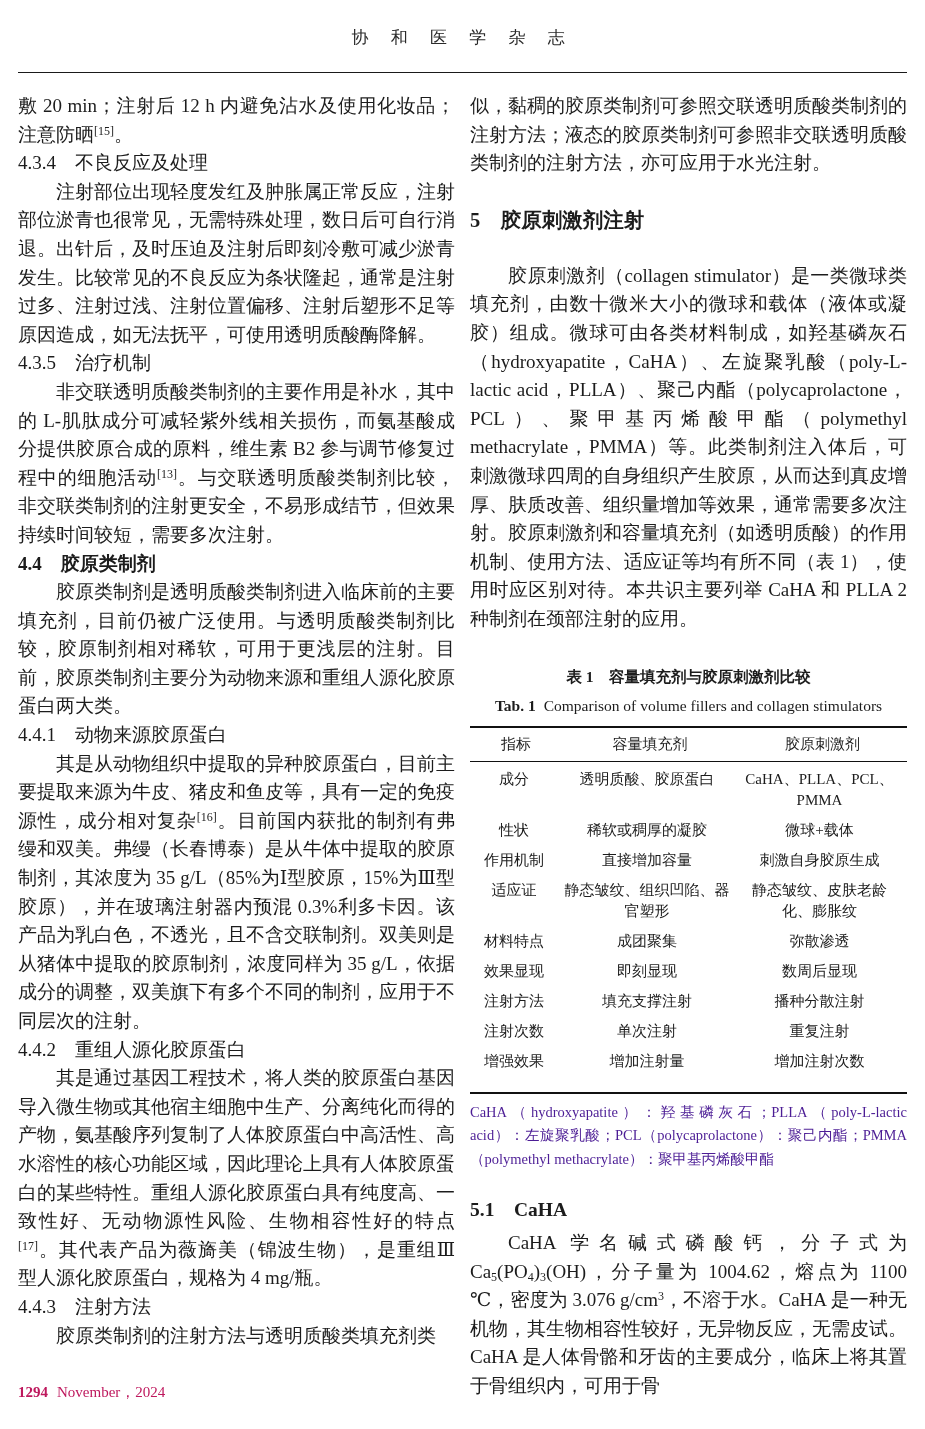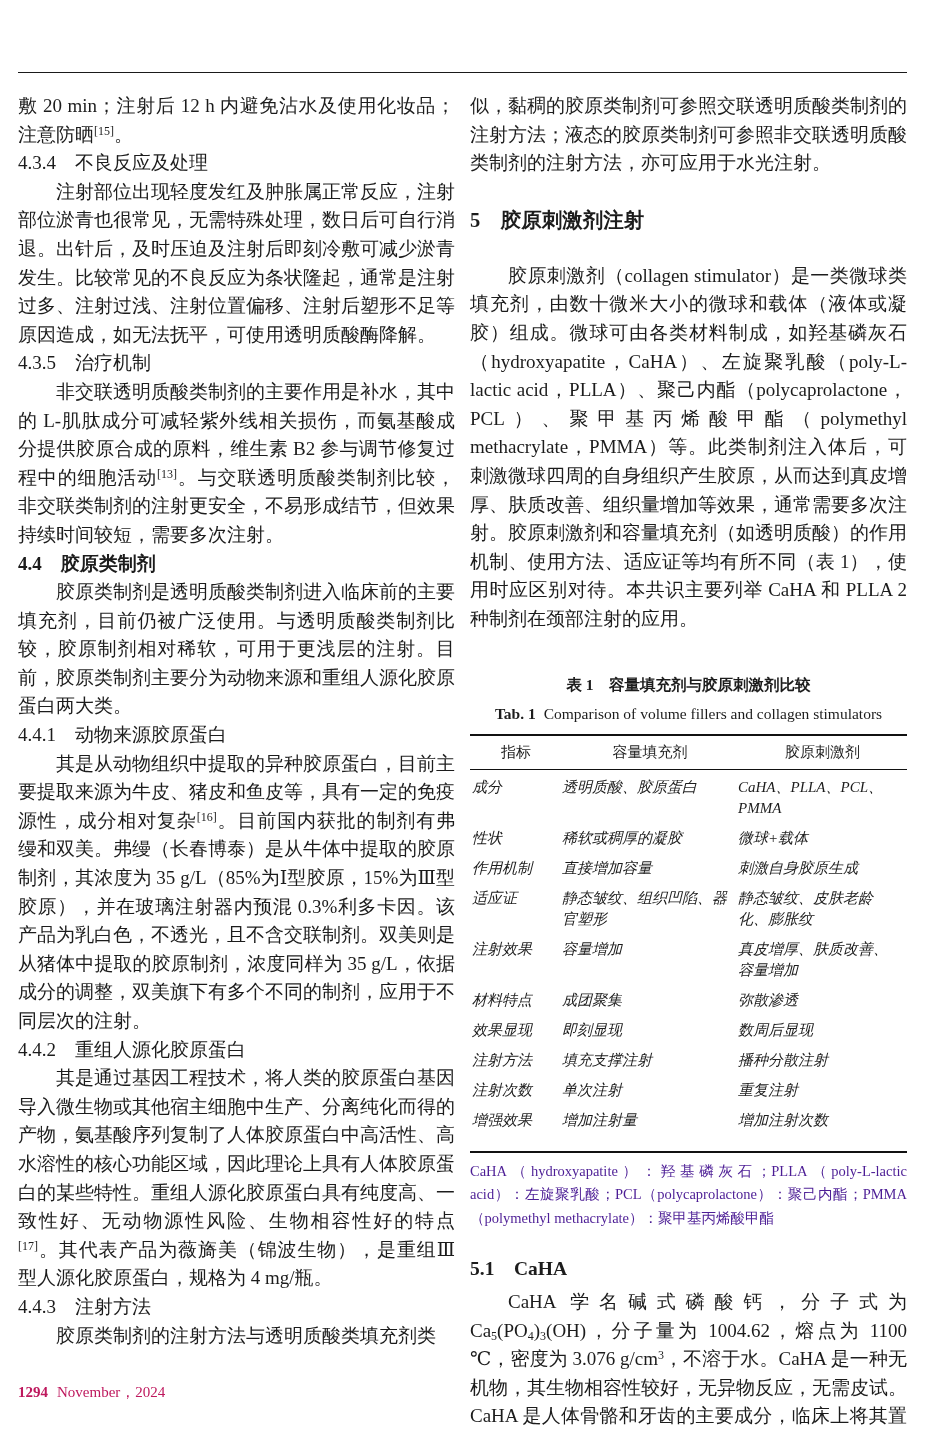--- a/index.html
+++ b/index.html
@@ -23,56 +23,57 @@
   .col{width:437px;font-size:19px;line-height:28.6px;text-align:justify;}
   .col p{margin:0;}
   .col p.ind{text-indent:2em;}
   .h-sub{font-size:19px;font-weight:normal;margin:0;line-height:28.6px;}
   .h-bold{font-size:19px;font-weight:bold;margin:0;line-height:28.6px;}
   .h-section{font-size:20.5px;font-weight:bold;margin:27px 0 27px 0;line-height:30px;}
   .h-51{font-size:19.5px;font-weight:bold;margin:24px 0 4px 0;line-height:30px;}
   sup{font-size:12px;line-height:0;vertical-align:6px;}
   sub{font-size:12px;line-height:0;vertical-align:-3px;}
   
-  .table-block{margin-top:40px;}
+  .table-block{margin-top:32px;}
   .tbl-title-cn{
     text-align:center;font-size:15.5px;font-weight:bold;line-height:22px;margin-bottom:7px;
   }
   .tbl-title-en{text-align:center;font-size:15.5px;line-height:22px;}
   .tbl-title-en b{margin-right:8px;}
   table.cmp{
     width:100%;border-collapse:collapse;margin-top:9px;
     border-top:2px solid #111;border-bottom:2px solid #111;
     font-size:15px;line-height:21px;
   }
   table.cmp th{
     font-weight:normal;text-align:center;padding:6px 2px;
     border-bottom:1.3px solid #111;font-size:15px;
   }
   table.cmp td{
-    text-align:left;vertical-align:top;padding:4.5px 6px 4.5px 0;font-style:italic;
+    text-align:center;vertical-align:top;padding:4.5px 6px 4.5px 0;
   }
   table.cmp td:nth-child(1){width:84px;padding-left:2px;}
   table.cmp td:nth-child(2){width:170px;}
   table.cmp tr:first-child td{padding-top:7px;}
   table.cmp tr:last-child td{padding-bottom:20px;}
   .tbl-footnote{
     font-size:14.5px;line-height:23.5px;text-align:justify;margin-top:7px;color:#4c1d95;
   }
   .footer{
     position:absolute;left:18px;top:1383px;
     font-family:Liberation Serif, serif;font-size:15px;color:#be185d;
   }
   .footer b{font-weight:bold;margin-right:9px;}
 </style>
 </head>
 <body>
 
 <div class="page">
 
+  <div class="journal-header">协 和 医 学 杂 志</div>
   <div class="header-rule"></div>
 
   <div class="columns">
 
     <div class="col">
       <p>敷 20 min；注射后 12 h 内避免沾水及使用化妆品；注意防晒<sup>[15]</sup>。</p>
       <h3 class="h-sub">4.3.4　不良反应及处理</h3>
       <p class="ind">注射部位出现轻度发红及肿胀属正常反应，注射部位淤青也很常见，无需特殊处理，数日后可自行消退。出针后，及时压迫及注射后即刻冷敷可减少淤青发生。比较常见的不良反应为条状隆起，通常是注射过多、注射过浅、注射位置偏移、注射后塑形不足等原因造成，如无法抚平，可使用透明质酸酶降解。</p>
       <h3 class="h-sub">4.3.5　治疗机制</h3>
       <p class="ind">非交联透明质酸类制剂的主要作用是补水，其中的 L-肌肽成分可减轻紫外线相关损伤，而氨基酸成分提供胶原合成的原料，维生素 B2 参与调节修复过程中的细胞活动<sup>[13]</sup>。与交联透明质酸类制剂比较，非交联类制剂的注射更安全，不易形成结节，但效果持续时间较短，需要多次注射。</p>
@@ -119,25 +120,20 @@
                 <td>作用机制</td>
                 <td>直接增加容量</td>
                 <td>刺激自身胶原生成</td>
               </tr>
               <tr>
                 <td>适应证</td>
                 <td>静态皱纹、组织凹陷、器官塑形</td>
                 <td>静态皱纹、皮肤老龄化、膨胀纹</td>
               </tr>
               <tr>
-                <td>注射效果</td>
-                <td>容量增加</td>
-                <td>真皮增厚、肤质改善、容量增加</td>
-              </tr>
-              <tr>
                 <td>材料特点</td>
                 <td>成团聚集</td>
                 <td>弥散渗透</td>
               </tr>
               <tr>
                 <td>效果显现</td>
                 <td>即刻显现</td>
                 <td>数周后显现</td>
               </tr>
               <tr>

